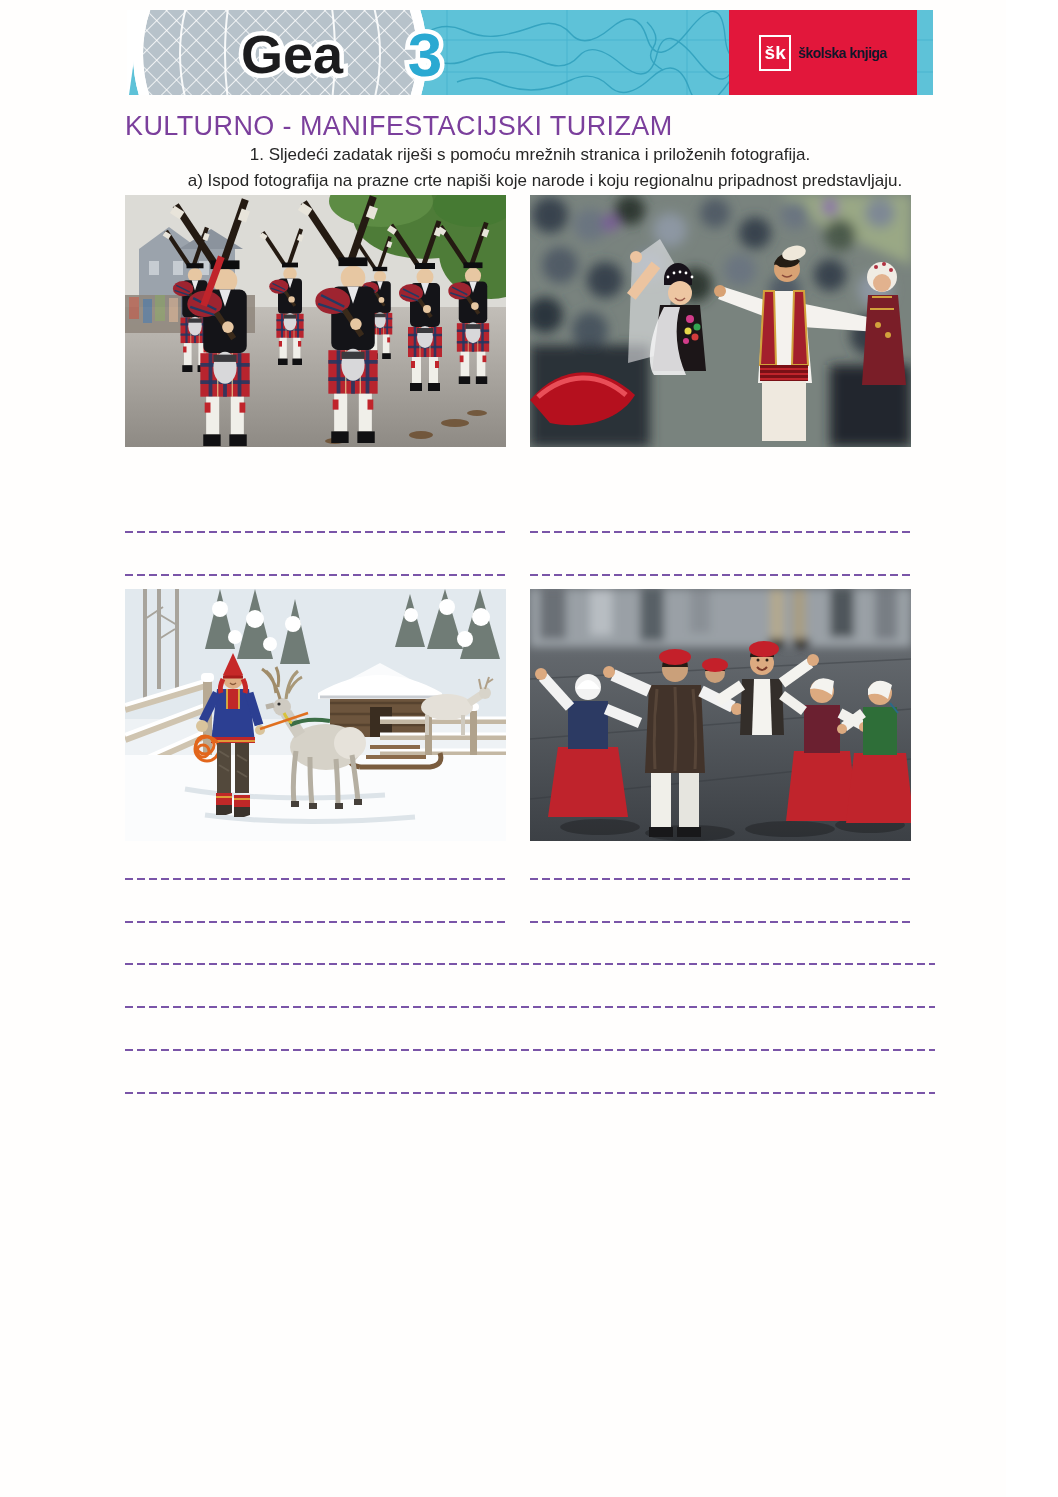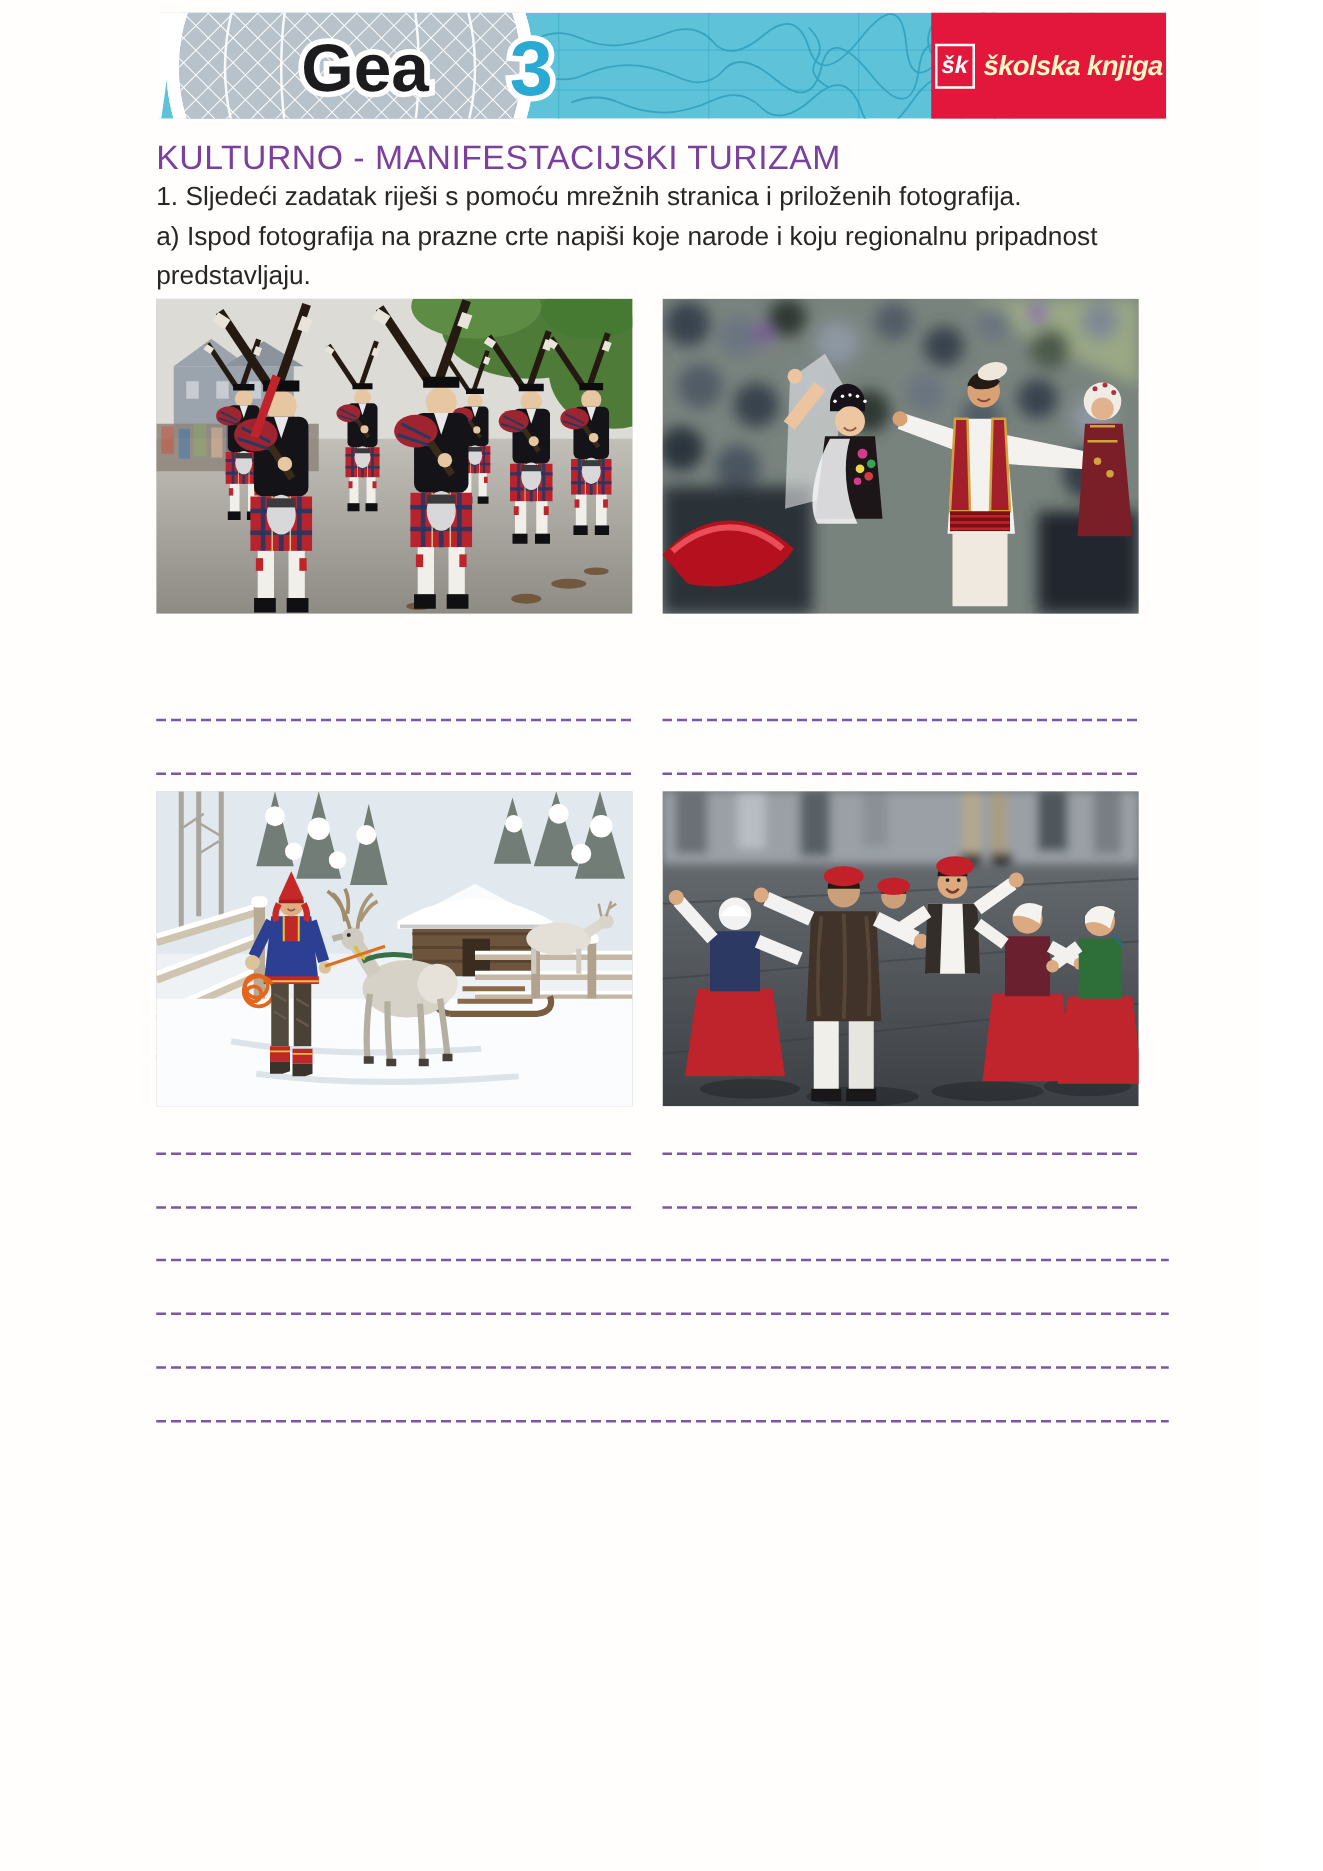--- a/index.html
+++ b/index.html
@@ -4,35 +4,35 @@
 <style>
   html,body{margin:0;padding:0;background:#ffffff;}
   .page{
     position:relative;width:1006px;height:1497px;background:#fffefd;overflow:hidden;
     font-family:"Liberation Sans","DejaVu Sans",sans-serif;color:#2b2b2b;
   }
   
   .header{position:relative;width:806px;height:85px;margin:10px 0 0 127px;overflow:hidden;}
   .header svg{position:absolute;left:0;top:0;}
   .publisher{
-    position:absolute;right:0;top:0;width:188px;height:85px;background:#e2173b;
-    display:flex;align-items:center;justify-content:center;gap:7px;font-style:italic;
+    position:absolute;right:16px;top:0;width:188px;height:85px;background:#e2173b;
+    display:flex;align-items:center;justify-content:center;gap:7px;
   }
   .sk-box{
     width:28px;height:32px;border:2px solid #ffffff;display:flex;align-items:center;justify-content:center;
     color:#ffffff;font-weight:bold;font-size:19px;line-height:1;
   }
-  .publisher-name{color:#fef9c3;font-weight:bold;font-size:22px;letter-spacing:-0.5px;}
+  .publisher-name{color:#0f172a;font-weight:bold;font-size:14px;letter-spacing:-0.5px;}
   
   .content{width:810px;margin-left:125px;}
   h1.title{
     margin:16px 0 0;font-size:27px;line-height:1.15;font-weight:normal;
     color:#7b3f9c;letter-spacing:0.4px;
   }
-  p.body-text{margin:0;font-size:21px;line-height:1.5;color:#262626;}
+  p.body-text{margin:0;font-size:17px;line-height:1.5;color:#262626;text-align:center;}
   .intro{margin-top:9px;}
   .task-a{margin-top:12px;width:840px;}
   .task-b{margin-top:62px;width:840px;}
   .photo-grid{display:flex;gap:24px;margin-top:2px;}
   .photo{width:381px;height:252px;overflow:hidden;background:#ccc;}
   .photo svg{display:block;}
   .answer-row{display:flex;gap:24px;}
   .dash{
     height:2px;width:381px;
     background:repeating-linear-gradient(90deg,#7a55a8 0 8px,rgba(0,0,0,0) 8px 12px);

